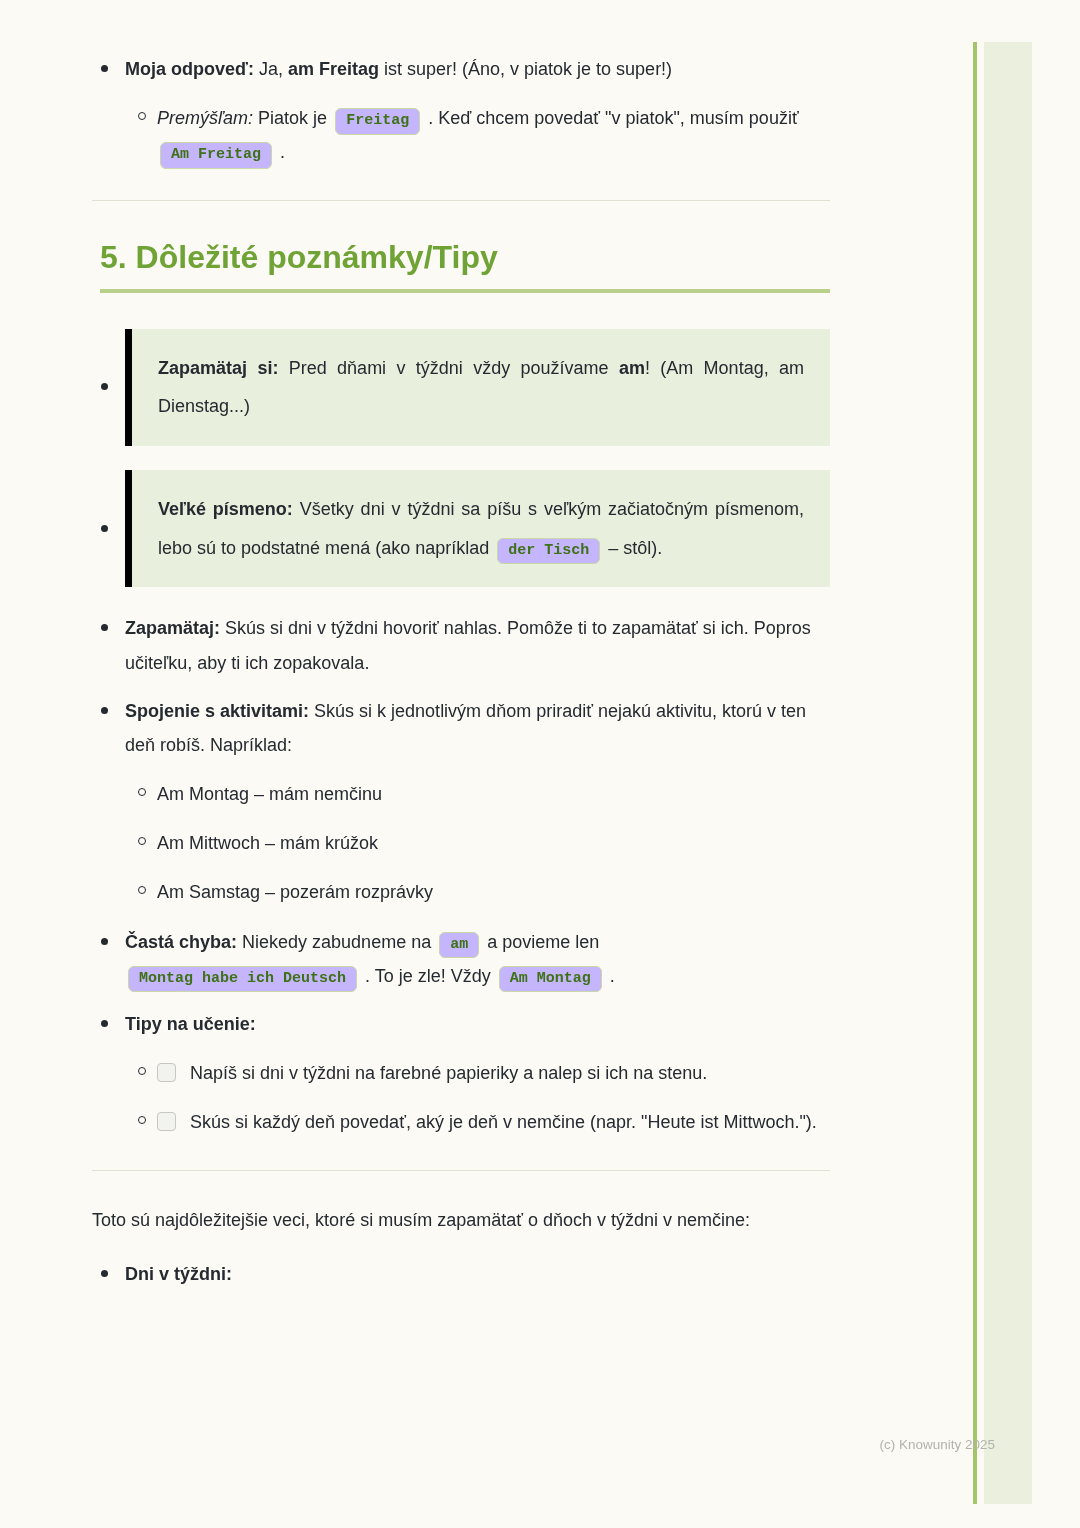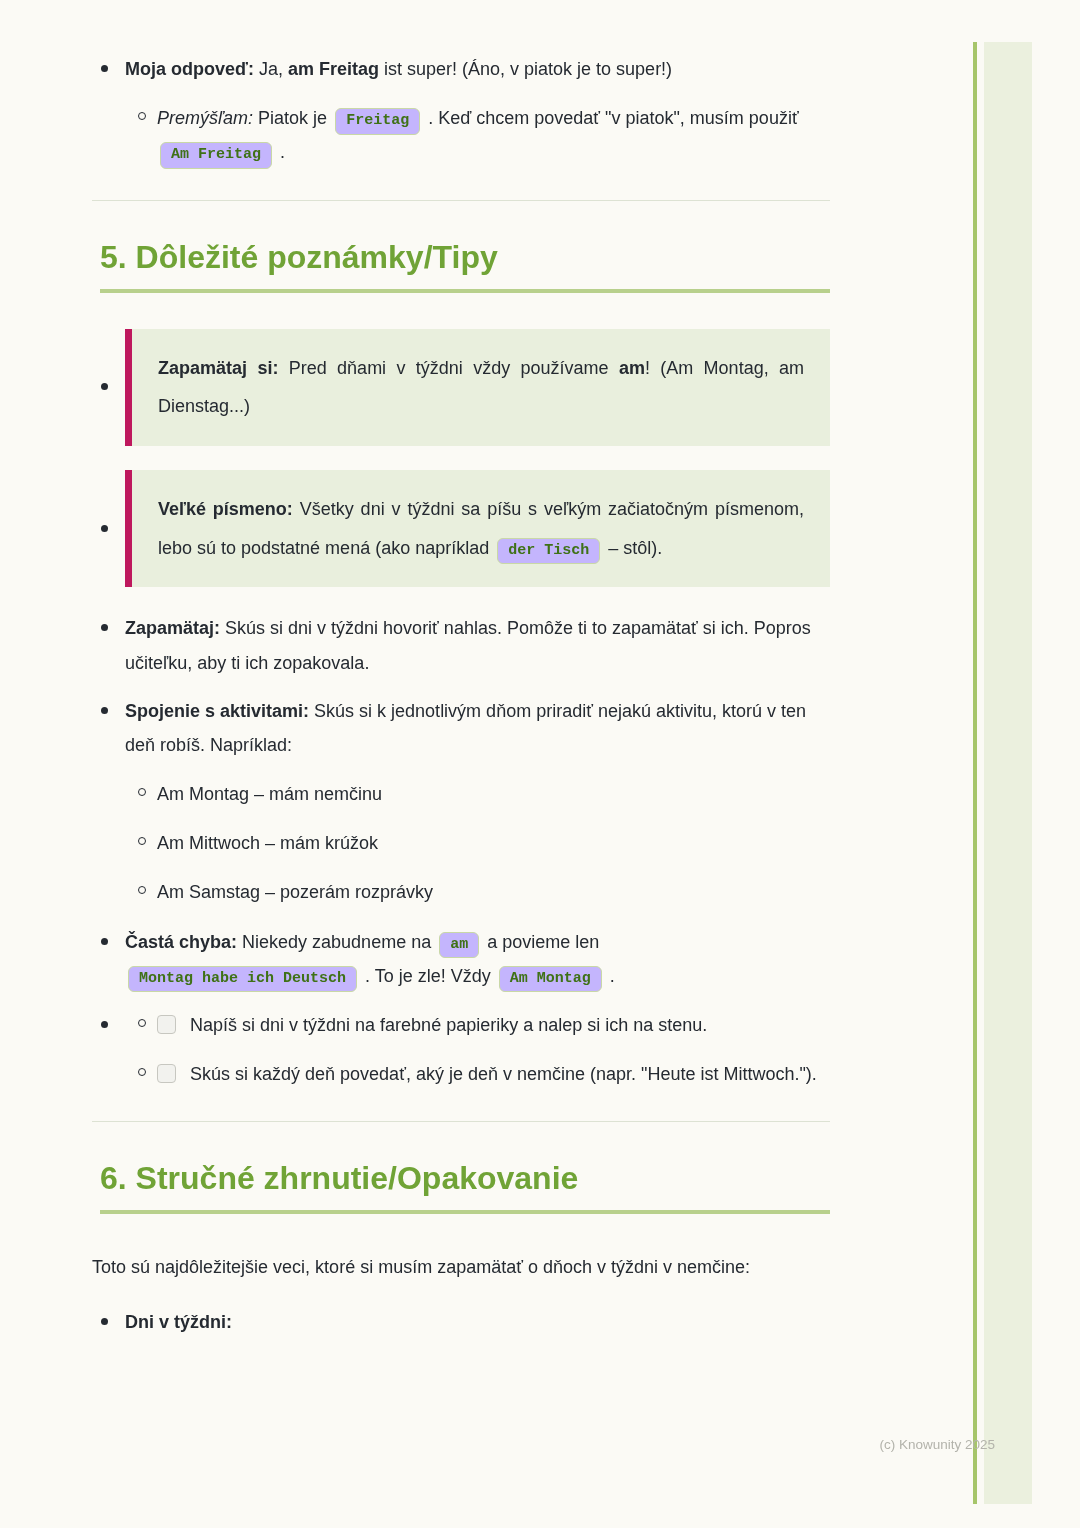--- a/index.html
+++ b/index.html
@@ -31,21 +31,21 @@
   li.c{position:relative;padding-left:30px;margin:15px 0;}
   li.c::before{
     content:"";position:absolute;left:11px;top:11px;
     width:6px;height:6px;border-radius:50%;
     border:1.6px solid #252a31;background:transparent;
   }
   li p{margin:0;}
   
   .callout{
     background:#e9efdd;
-    border-left:7px solid #be185d;
+    border-left:7px solid #000000;
     padding:20px 26px;
   }
   .callout p{line-height:2.15;text-align:justify;}
   
   code.chip{
     display:inline-block;
     font-family:"Liberation Mono","DejaVu Sans Mono",monospace;
     font-size:15px;font-weight:bold;
     color:#3f7116;background:#c4b5fd;
     border:1px solid #c9d8a6;border-radius:6px;
@@ -143,35 +143,35 @@
             <p>Am Samstag – pozerám rozprávky</p>
           </li>
         </ul>
       </li>
 
       <li class="b">
         <p><strong>Častá chyba:</strong><span> Niekedy zabudneme na </span><code class="chip">am</code><span> a povieme len </span><code class="chip">Montag habe ich Deutsch</code><span> . To je zle! Vždy </span><code class="chip">Am Montag</code><span> .</span></p>
       </li>
 
       <li class="b">
+        <p><strong>Tipy na učenie:</strong></p>
         <ul class="clist">
           <li class="c">
             <span class="checkbox"></span><span><span>Napíš si dni v týždni na farebné papieriky a nalep si ich na stenu.</span></span>
           </li>
           <li class="c">
             <span class="checkbox"></span><span><span>Skús si každý deň povedať, aký je deň v nemčine (napr. "Heute ist Mittwoch.").</span></span>
           </li>
         </ul>
       </li>
 
     </ul>
 
     <hr class="divider">
 
-    <h2 class="heading">6. Stručné zhrnutie/Opakovanie</h2>
 
     <p class="para">Toto sú najdôležitejšie veci, ktoré si musím zapamätať o dňoch v týždni v nemčine:</p>
 
     <ul class="blist">
       <li class="b">
         <p><strong>Dni v týždni:</strong></p>
       </li>
     </ul>
 
   </div>

